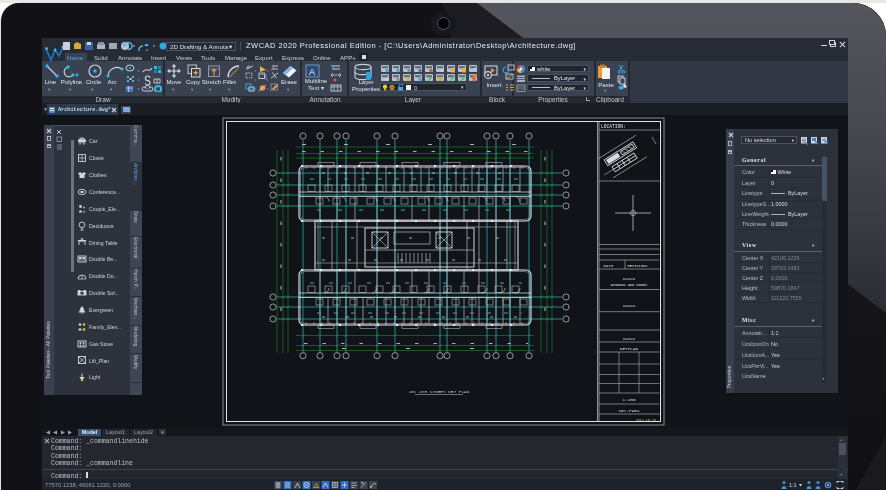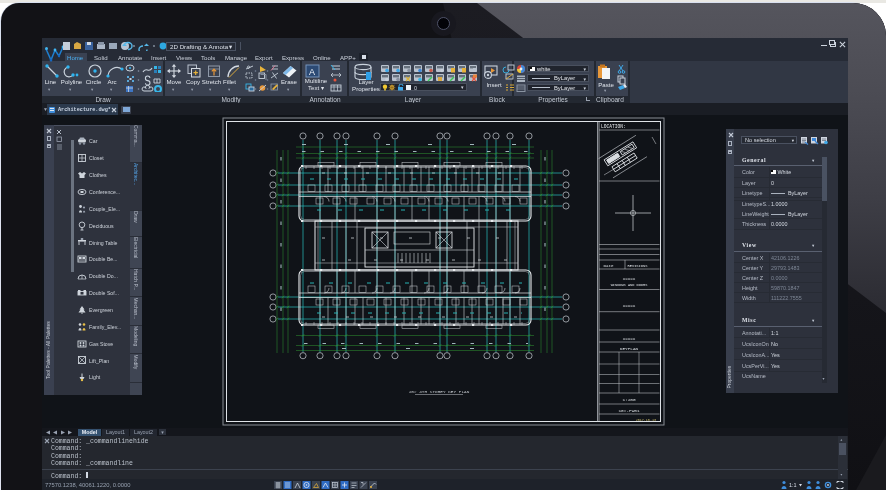--- a/index.html
+++ b/index.html
@@ -88,20 +88,21 @@
       <path d="M62 5 a4 3.5 0 1 1 4 3.5" fill="none" stroke="#56b8e8" stroke-width="1.4"></path>
       <path d="M60 5 l2.5 -2.5 l2.5 2.5 z" fill="#56b8e8"></path>
       <circle cx="72" cy="5" r="0.9" fill="#8b97a8"></circle>
       <path d="M85 8.5 a4 3.5 0 1 1 -4 -3.5" fill="none" stroke="#56b8e8" stroke-width="1.4"></path>
       <path d="M87 5 l-2.5 -2.5 l-2.5 2.5 z" fill="#56b8e8"></path>
       <circle cx="92" cy="5" r="0.9" fill="#8b97a8"></circle>
       <circle cx="101" cy="5" r="3.4" fill="#2ea8e0"></circle>
     </svg>
     <div class="abs" style="left:124px;top:3.5px;width:70px;height:9px;border:1px solid #4a5262;color:#dbe0e8;font-size:6.2px;line-height:7.5px;padding-left:3px">2D Drafting &amp; Annota <span style="float:right;margin-right:3px">▾</span></div>
     <div class="abs" style="left:198px;top:4px;width:1px;height:8px;background:#4a5262"></div>
+    <div class="abs" style="left:204px;top:3.2px;font-size:7.5px;letter-spacing:0.5px;color:#e8ecf2;white-space:nowrap">ZWCAD 2020 Professional Edition - [C:\Users\Administrator\Desktop\Architecture.dwg]</div>
 
     <div class="abs" style="left:779px;top:7px;width:6px;height:1.4px;background:#cdd4de"></div>
     <div class="abs" style="left:788px;top:3.5px;width:6px;height:5px;border:1px solid #cdd4de"></div>
     <div class="abs" style="left:786.5px;top:2px;width:6px;height:5px;border:1px solid #cdd4de;background:#262b36"></div>
     <svg class="abs" style="left:797px;top:2.5px" width="7" height="7" viewBox="0 0 8 8">
         <path d="M1 1 L7 7 M7 1 L1 7" stroke="#cdd4de" stroke-width="1.2"></path>
       </svg>
 
     <div class="abs" style="left:23px;top:15px;width:22px;height:8px;background:#3a4252"></div>
     <div class="tab" style="left:25px;color:#4ab0f2">Home</div>

